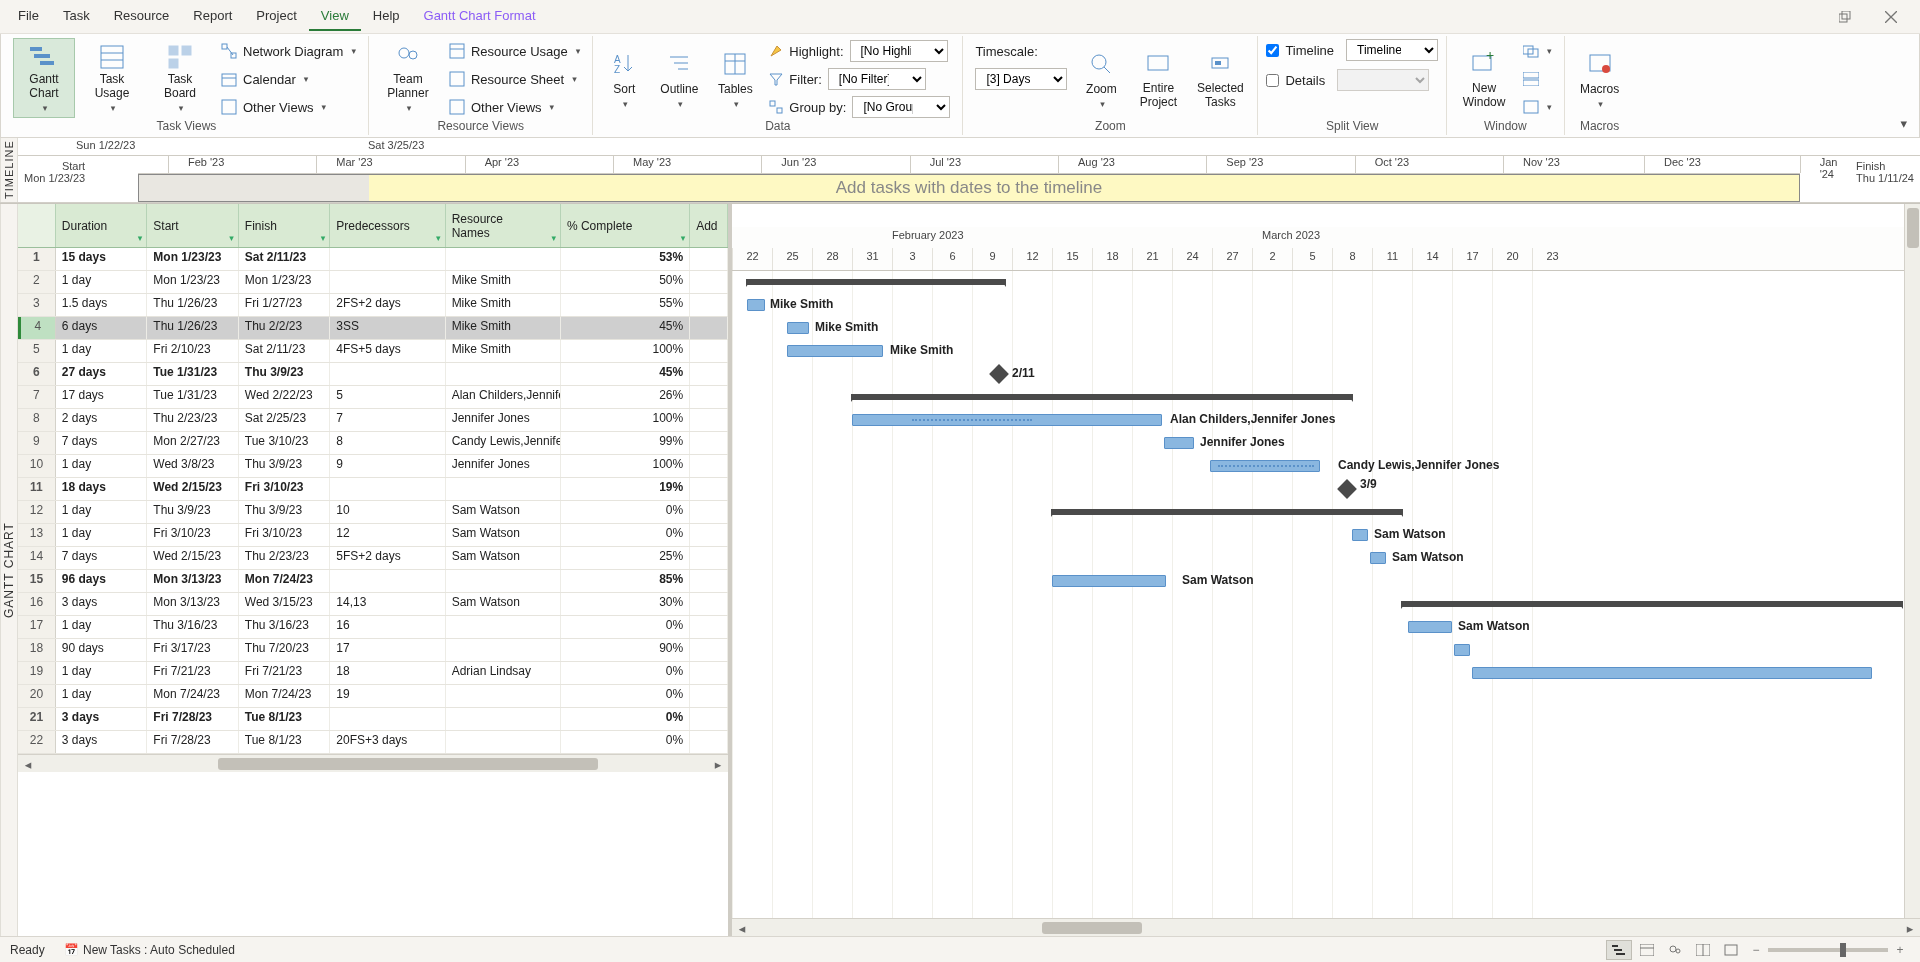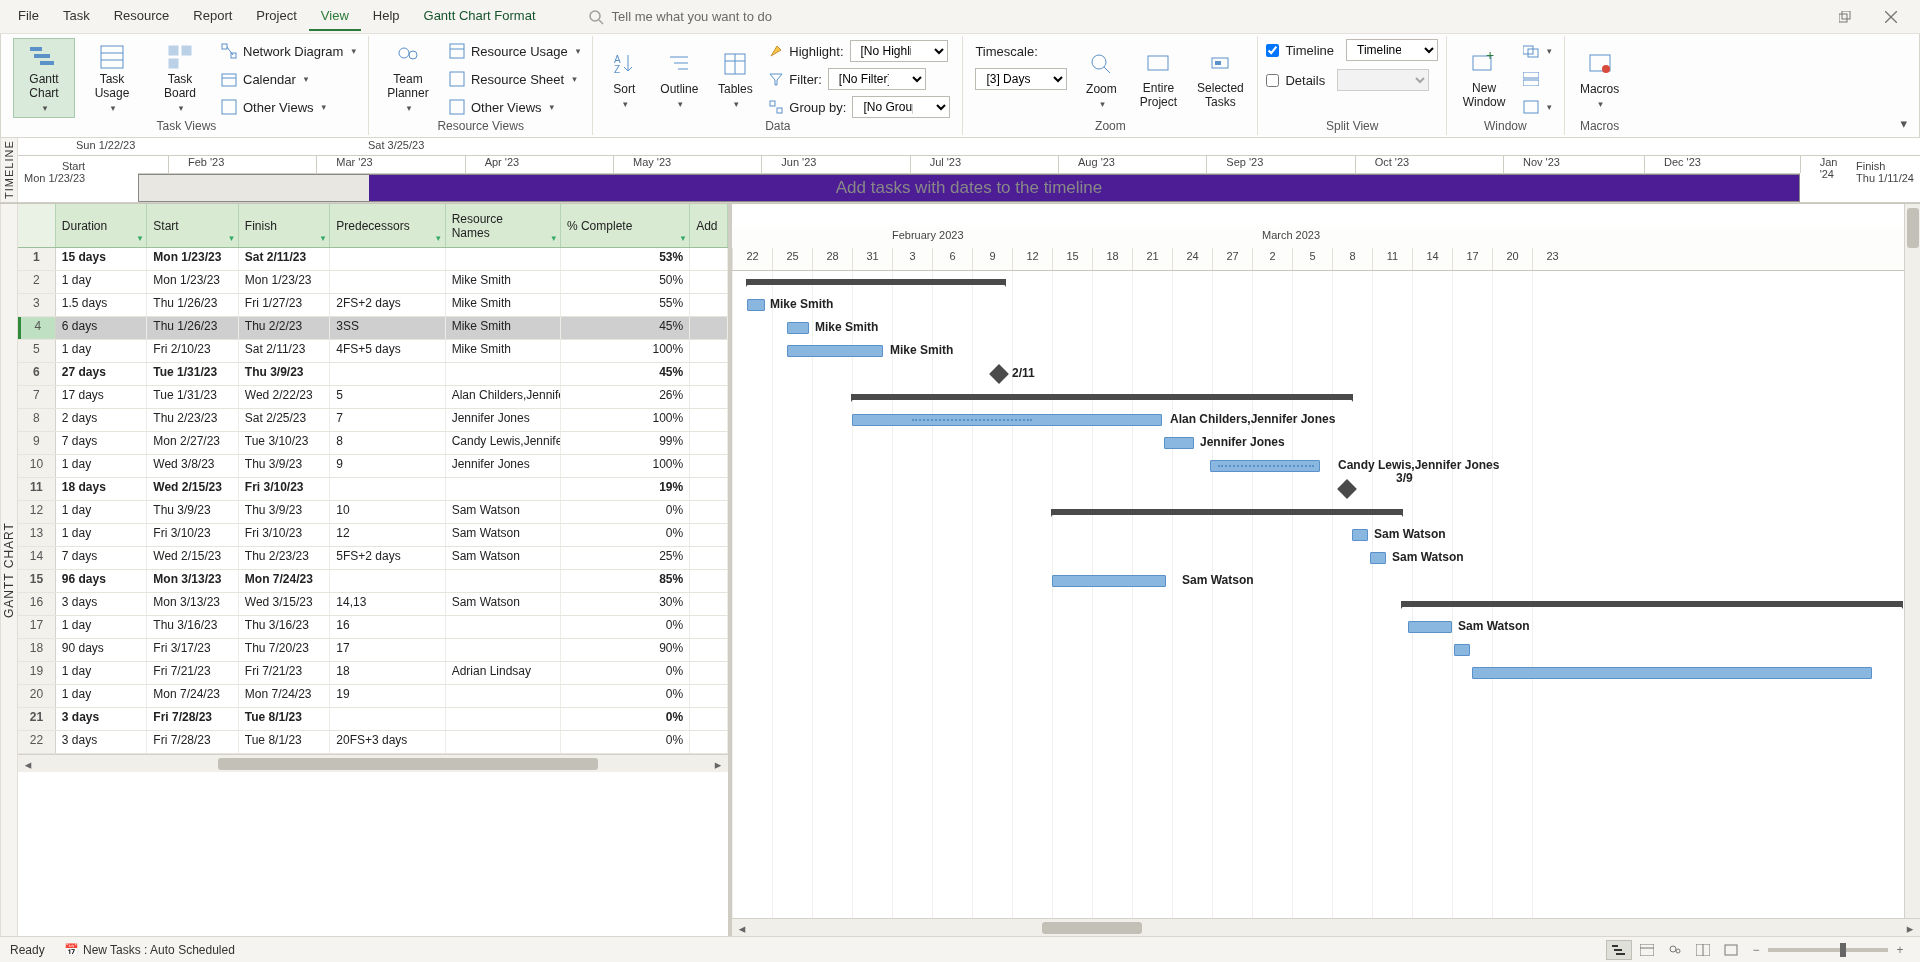--- a/index.html
+++ b/index.html
@@ -3,21 +3,21 @@
 <meta charset="utf-8">
 <style>
   * { box-sizing: border-box; margin: 0; padding: 0; }
   html, body { width: 1920px; height: 962px; font-family: "Segoe UI", Arial, sans-serif; font-size: 13px; background: #f6f4f0; color: #222; overflow: hidden; }
   .app { width: 100%; height: 100%; display: flex; flex-direction: column; }
 
   
   .menubar { display: flex; align-items: center; height: 34px; background: #f6f4f0; border-bottom: 1px solid #e4e1db; padding: 0 6px; }
   .menubar .menu-item { padding: 6px 12px; color: #333; cursor: default; }
   .menubar .menu-item.active { color: #2a7b39; border-bottom: 2px solid #2a7b39; }
-  .menubar .menu-item.ctx { color: #14532d; }
+  .menubar .menu-item.ctx { color: #8b5cf6; }
   .menubar .search { display: flex; align-items: center; margin-left: 40px; color: #6a6a6a; flex: 1; }
   .menubar .search svg { margin-right: 8px; opacity: .6; }
   .win-controls { display: flex; margin-left: auto; }
   .win-controls .wc { width: 46px; height: 28px; display:flex; align-items:center; justify-content:center; }
   .win-controls svg { opacity:.65; }
 
   
   .ribbon { display: flex; background: #fdfdfd; border: 1px solid #d9d6cf; border-top: none; height: 104px; padding: 2px 4px; }
   .rgroup { border-right: 1px solid #e3e0d8; padding: 2px 8px 0 8px; display:flex; flex-direction:column; justify-content:space-between; }
   .rgroup .rcontent { display:flex; gap:6px; height: 80px; align-items:flex-start; }
@@ -33,21 +33,21 @@
   .caret{font-size:9px;color:#555;margin-left:2px;}
 
   
   .timeline-wrap { display:flex; border-bottom:1px solid #d2cfc8; background:#fff; }
   .tl-side { width: 18px; display:flex; align-items:center; justify-content:center; writing-mode:vertical-lr; transform:rotate(180deg); font-size:11px; color:#333; border-right:1px solid #e0ded7; border-left:1px solid #e0ded7; background:#f6f4f0; letter-spacing:1px; }
   .tl-main { flex:1; position:relative; height: 64px; overflow:hidden; }
   .tl-datebar { position:absolute; top:0; left:0; right:0; height:18px; border-bottom:1px solid #cfccc4; }
   .tl-date { position:absolute; top:1px; font-size:11px; color:#444; }
   .tl-tickbar { position:absolute; top:18px; left:120px; right:120px; height:18px; border-bottom:1px solid #cfccc4; }
   .tl-tick { position:absolute; top:0; height:100%; border-left:1px solid #cfccc4; padding-left:19px; font-size:11px; color:#444; }
-  .tl-body { position:absolute; top:36px; bottom:0; left:120px; right:120px; border:1px solid #888; background:#4c1d95; display:flex; align-items:center; justify-content:center; color:#888; font-size:17px; }
+  .tl-body { position:absolute; top:36px; bottom:0; left:120px; right:120px; border:1px solid #888; background:#fef9c3; display:flex; align-items:center; justify-content:center; color:#888; font-size:17px; }
   .tl-body .shade { position:absolute; top:0;left:0;bottom:0; width:230px; background:#e9e7e1; }
   .tl-body span { position:relative; z-index:1; }
   .tl-left { position:absolute; left:6px; top:22px; font-size:11px; text-align:right; color:#444; }
   .tl-right { position:absolute; right:6px; top:22px; font-size:11px; color:#444; }
 
   
   .main { flex:1; display:flex; overflow:hidden; border-top:1px solid #c9c6be; background:#fff; }
   .gc-side { width:18px; display:flex; align-items:center; justify-content:center; writing-mode:vertical-lr; transform:rotate(180deg); font-size:12px; color:#333; border-right:1px solid #e0ded7; border-left:1px solid #e0ded7; background:#f6f4f0; letter-spacing:1px; }
   .tbl-pane { width: 714px; display:flex; flex-direction:column; border-right:4px solid #cfccc4; overflow:hidden; }
   .tbl-head { display:flex; background:#d9ead3; border-bottom:1px solid #9bbf9b; height:44px; }
@@ -106,27 +106,20 @@
     <div id="menu-items" style="display: flex;">
         <div class="menu-item">File</div>
         <div class="menu-item">Task</div>
         <div class="menu-item">Resource</div>
         <div class="menu-item">Report</div>
         <div class="menu-item">Project</div>
         <div class="menu-item active">View</div>
         <div class="menu-item">Help</div>
         <div class="menu-item ctx">Gantt Chart Format</div>
       </div>
-    <div class="search">
-      <svg width="16" height="16">
-          <circle cx="7" cy="7" r="5" fill="none" stroke="#666" stroke-width="1.5"></circle>
-          <line x1="11" y1="11" x2="15" y2="15" stroke="#666" stroke-width="1.5"></line>
-        </svg>
-      <span>Tell me what you want to do</span>
-    </div>
     <div class="win-controls">
       <div class="wc">
           <svg width="12" height="12">
             <rect x="0" y="3" width="8" height="8" fill="none" stroke="#333"></rect>
             <rect x="3" y="0" width="8" height="8" fill="none" stroke="#333"></rect>
           </svg>
         </div>
       <div class="wc">
           <svg width="12" height="12">
             <line x1="0" y1="0" x2="12" y2="12" stroke="#333" stroke-width="1.3"></line>
@@ -793,21 +786,21 @@
           <div class="sumbar" style="top: 123px; left: 120px; width: 500px;"></div>
           <div class="bar" style="top: 143px; left: 120px; width: 310px;"></div>
           <div class="prog-dots" style="top: 148px; left: 180px; width: 120px;"></div>
           <div class="g-label" style="top: 141px; left: 438px;">Alan Childers,Jennifer Jones</div>
           <div class="bar" style="top: 166px; left: 432px; width: 30px;"></div>
           <div class="g-label" style="top: 164px; left: 468px;">Jennifer Jones</div>
           <div class="bar" style="top: 189px; left: 478px; width: 110px;"></div>
           <div class="prog-dots" style="top: 194px; left: 486px; width: 96px;"></div>
           <div class="g-label" style="top: 187px; left: 606px;">Candy Lewis,Jennifer Jones</div>
           <div class="mile" style="top: 211px; left: 608px;"></div>
-          <div class="g-label" style="top: 200px; left: 628px; margin-left: 36px;">3/9</div>
+          <div class="g-label" style="top: 206px; left: 628px;">3/9</div>
           <div class="sumbar" style="top: 238px; left: 320px; width: 350px;"></div>
           <div class="bar" style="top: 258px; left: 620px; width: 16px;"></div>
           <div class="g-label" style="top: 256px; left: 642px;">Sam Watson</div>
           <div class="bar" style="top: 281px; left: 638px; width: 16px;"></div>
           <div class="g-label" style="top: 279px; left: 660px;">Sam Watson</div>
           <div class="bar" style="top: 304px; left: 320px; width: 114px;"></div>
           <div class="g-label" style="top: 302px; left: 450px;">Sam Watson</div>
           <div class="sumbar" style="top: 330px; left: 670px; width: 500px;"></div>
           <div class="bar" style="top: 350px; left: 676px; width: 44px;"></div>
           <div class="g-label" style="top: 348px; left: 726px;">Sam Watson</div>

